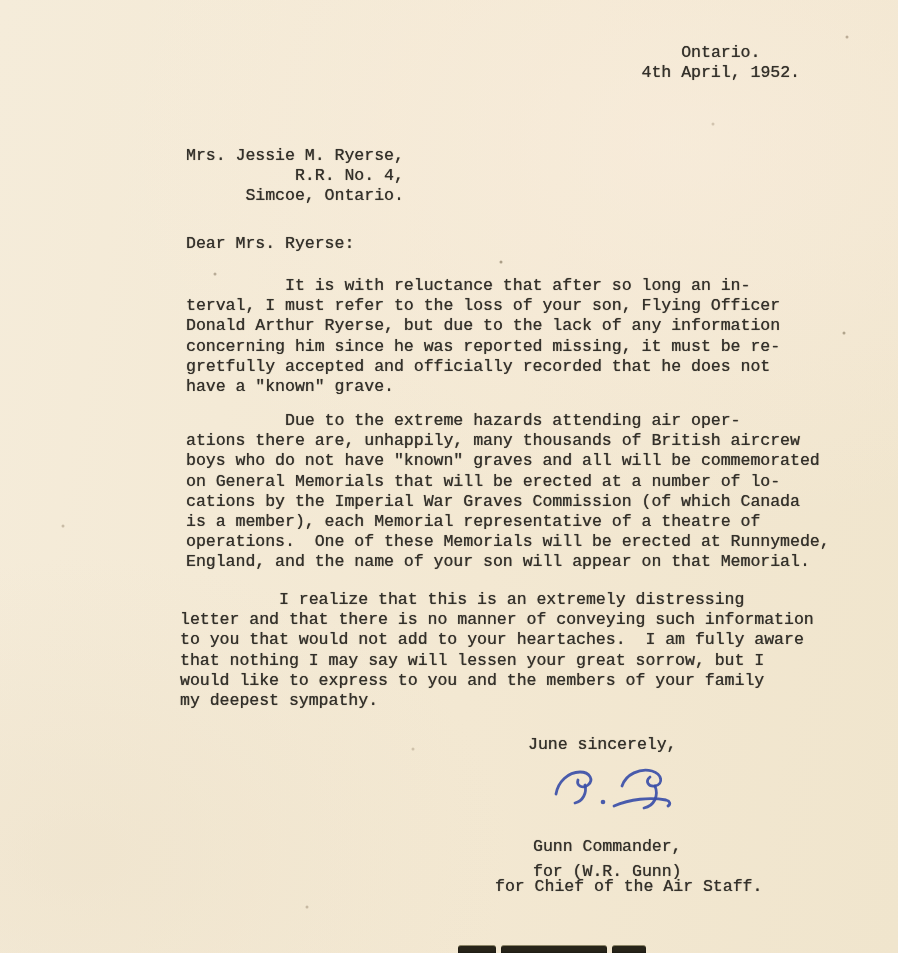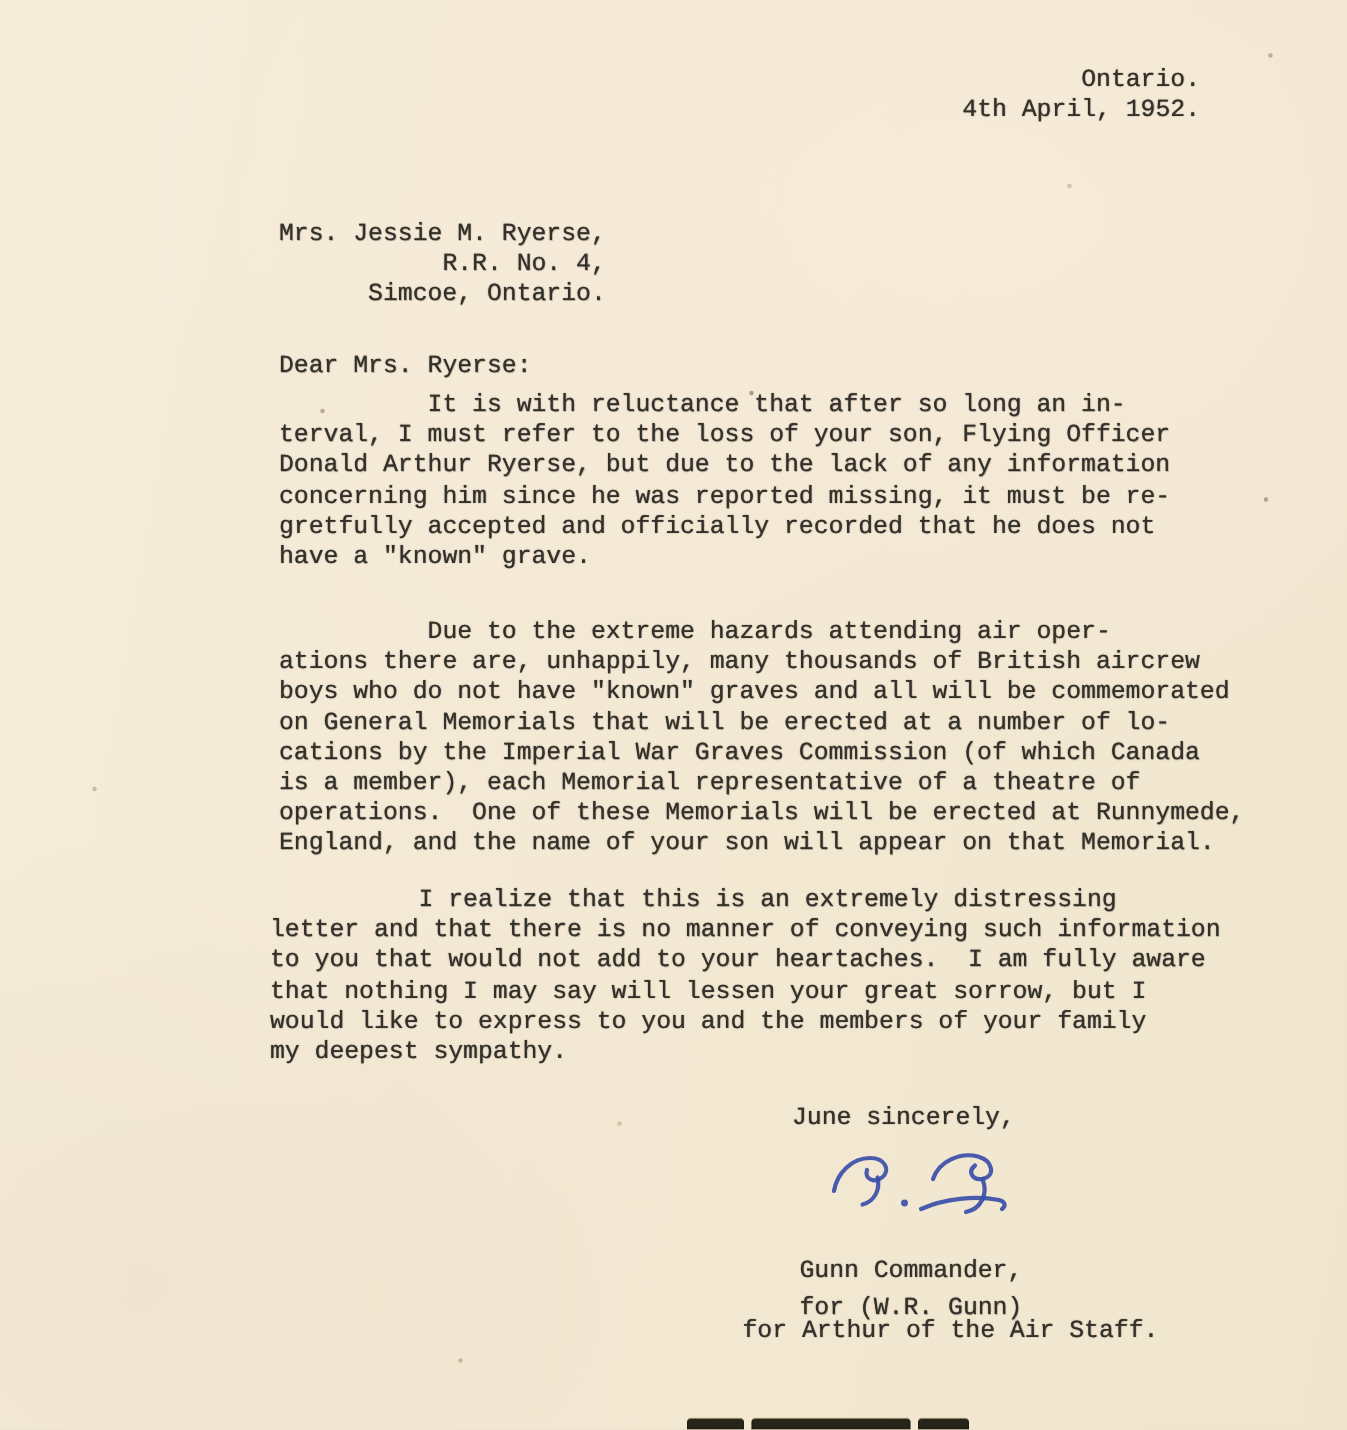--- a/index.html
+++ b/index.html
@@ -10,21 +10,21 @@
       radial-gradient(700px 500px at 10% 90%, rgba(236,224,200,.5), rgba(0,0,0,0) 60%),
       linear-gradient(100deg, #f5ecda 0%, #f3e8d2 55%, #f0e5cd 100%);
     font-family:"Liberation Mono","DejaVu Sans Mono",monospace;
     color:#33302a;
   }
   .tw {
     position:absolute; font-size:16.5px; line-height:20.2px;
     white-space:pre; letter-spacing:0;
     text-shadow:0 0 0.8px rgba(48,45,38,.75), 0.4px 0.4px 0.4px rgba(48,45,38,.25);
   }
-  .dateline { text-align:right; }
+  .dateline { text-align:center; }
   .specks {
     position:absolute; left:0; top:0; width:2px; height:2px; border-radius:50%;
     background:rgba(130,110,80,.0);
     box-shadow:
       500px 261px 0 0.5px rgba(110,95,70,.55),
       843px 332px 0 0.5px rgba(110,95,70,.5),
       846px 36px  0 0.5px rgba(120,100,75,.45),
       62px 525px  0 0.5px rgba(120,100,75,.35),
       214px 273px 0 0.5px rgba(110,95,70,.45),
       306px 906px 0 0.5px rgba(120,100,75,.35),
@@ -51,21 +51,21 @@
   <div class="specks"></div>
 
   <div class="tw dateline" style="top:43px; right:98px;"><span>Ontario.</span><br><span>4th April, 1952.</span></div>
 
   <div class="tw" style="top:146px; left:186px;text-align:right;">Mrs. Jessie M. Ryerse,
 R.R. No. 4,
 Simcoe, Ontario.</div>
 
   <div class="tw" style="top:234px; left:186px;">Dear Mrs. Ryerse:</div>
 
-  <div class="tw" style="top:260px; left:186px;">          It is with reluctance that after so long an in-
+  <div class="tw" style="top:276px; left:186px;">          It is with reluctance that after so long an in-
 terval, I must refer to the loss of your son, Flying Officer
 Donald Arthur Ryerse, but due to the lack of any information
 concerning him since he was reported missing, it must be re-
 gretfully accepted and officially recorded that he does not
 have a "known" grave.</div>
 
   <div class="tw" style="top:411px; left:186px;">          Due to the extreme hazards attending air oper-
 ations there are, unhappily, many thousands of British aircrew
 boys who do not have "known" graves and all will be commemorated
 on General Memorials that will be erected at a number of lo-
@@ -90,19 +90,19 @@
     <path class="sig-stroke" d="M74,26 C78,14 92,8 104,11 C114,14 116,24 107,26 C100,27 97,21 102,17"></path>
     <path class="sig-stroke" d="M107,26 C111,36 106,46 96,48"></path>
     <path class="sig-stroke" d="M66,46 C82,39 102,37 118,40 C122,41 123,44 120,46"></path>
   </svg>
 
   <div class="tw" style="top:862px; left:533px;">for (W.R. Gunn)</div>
 
   <div class="tw" style="top:837px; left:533px;">Gunn Commander,</div>
 
 
-  <div class="tw" style="top:877px; left:495px;">for Arthur of the Air Staff.</div>
+  <div class="tw" style="top:877px; left:495px;">for Chief of the Air Staff.</div>
 
   <div class="edge-mark m1"></div>
   <div class="edge-mark m2"></div>
   <div class="edge-mark m3"></div>
 
 </div>
 
 </body></html>

